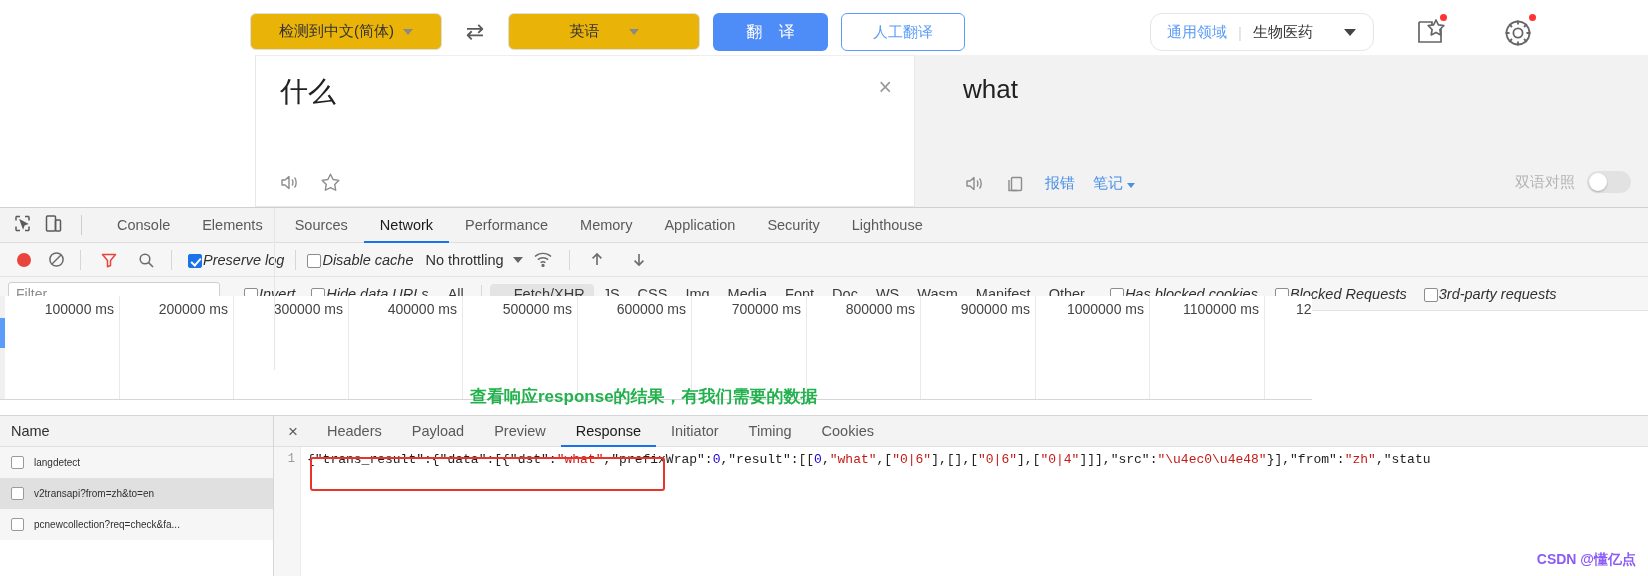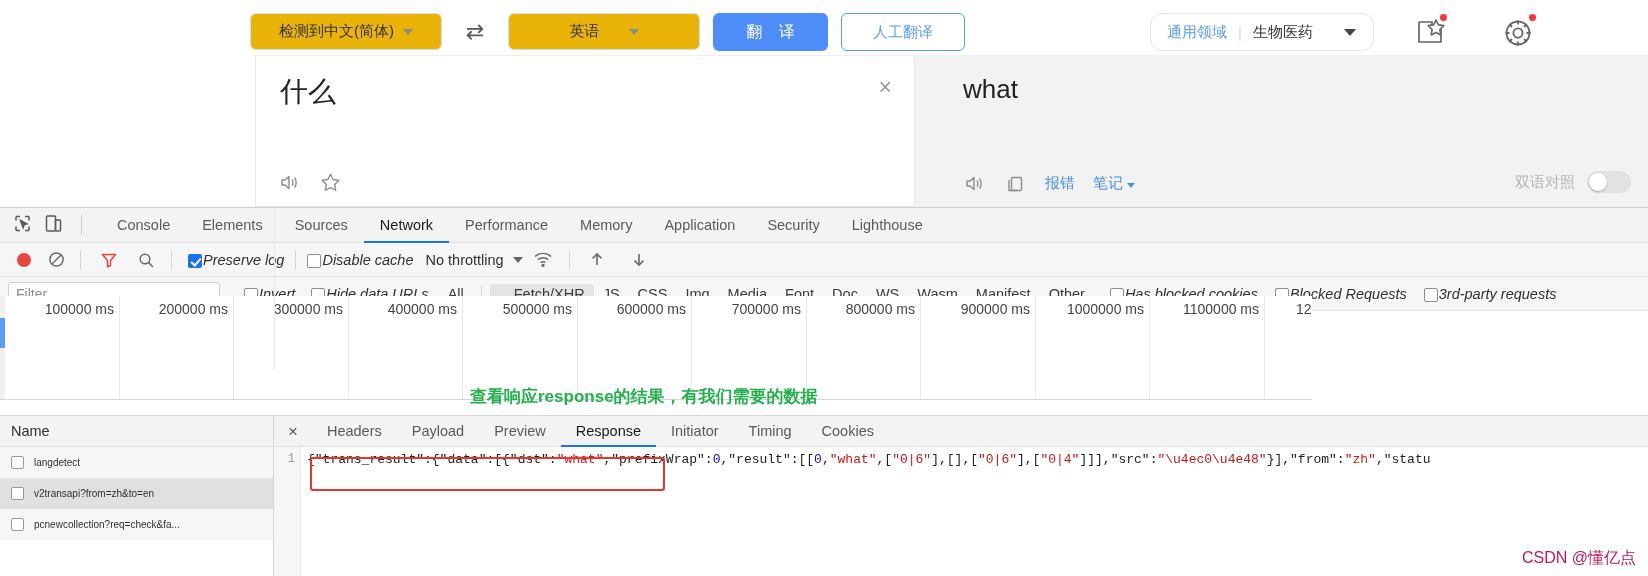--- a/index.html
+++ b/index.html
@@ -244,21 +244,21 @@
     letter-spacing:0;
   }
   .s-key { color:#222; }
   .s-str { color:#c41a16; }
   .s-num { color:#1c00cf; }
   .hilite-box {
     position:absolute; left:310px; top:457px; width:355px; height:34px;
     border:2.5px solid #e8342a; border-radius:3px; pointer-events:none;
   }
   .watermark {
-    position:absolute; right:12px; bottom:7px; font-size:16px; color:#be185d;
+    position:absolute; right:12px; bottom:7px; font-size:14px; color:#8b5cf6;font-weight:bold;
   }
   .scroll-col {
     position:absolute; left:274px; top:0; width:1px; height:162px; background:#e6e6e6;
   }
 </style>
 </head>
 <body>
 
 <div class="page">
 

